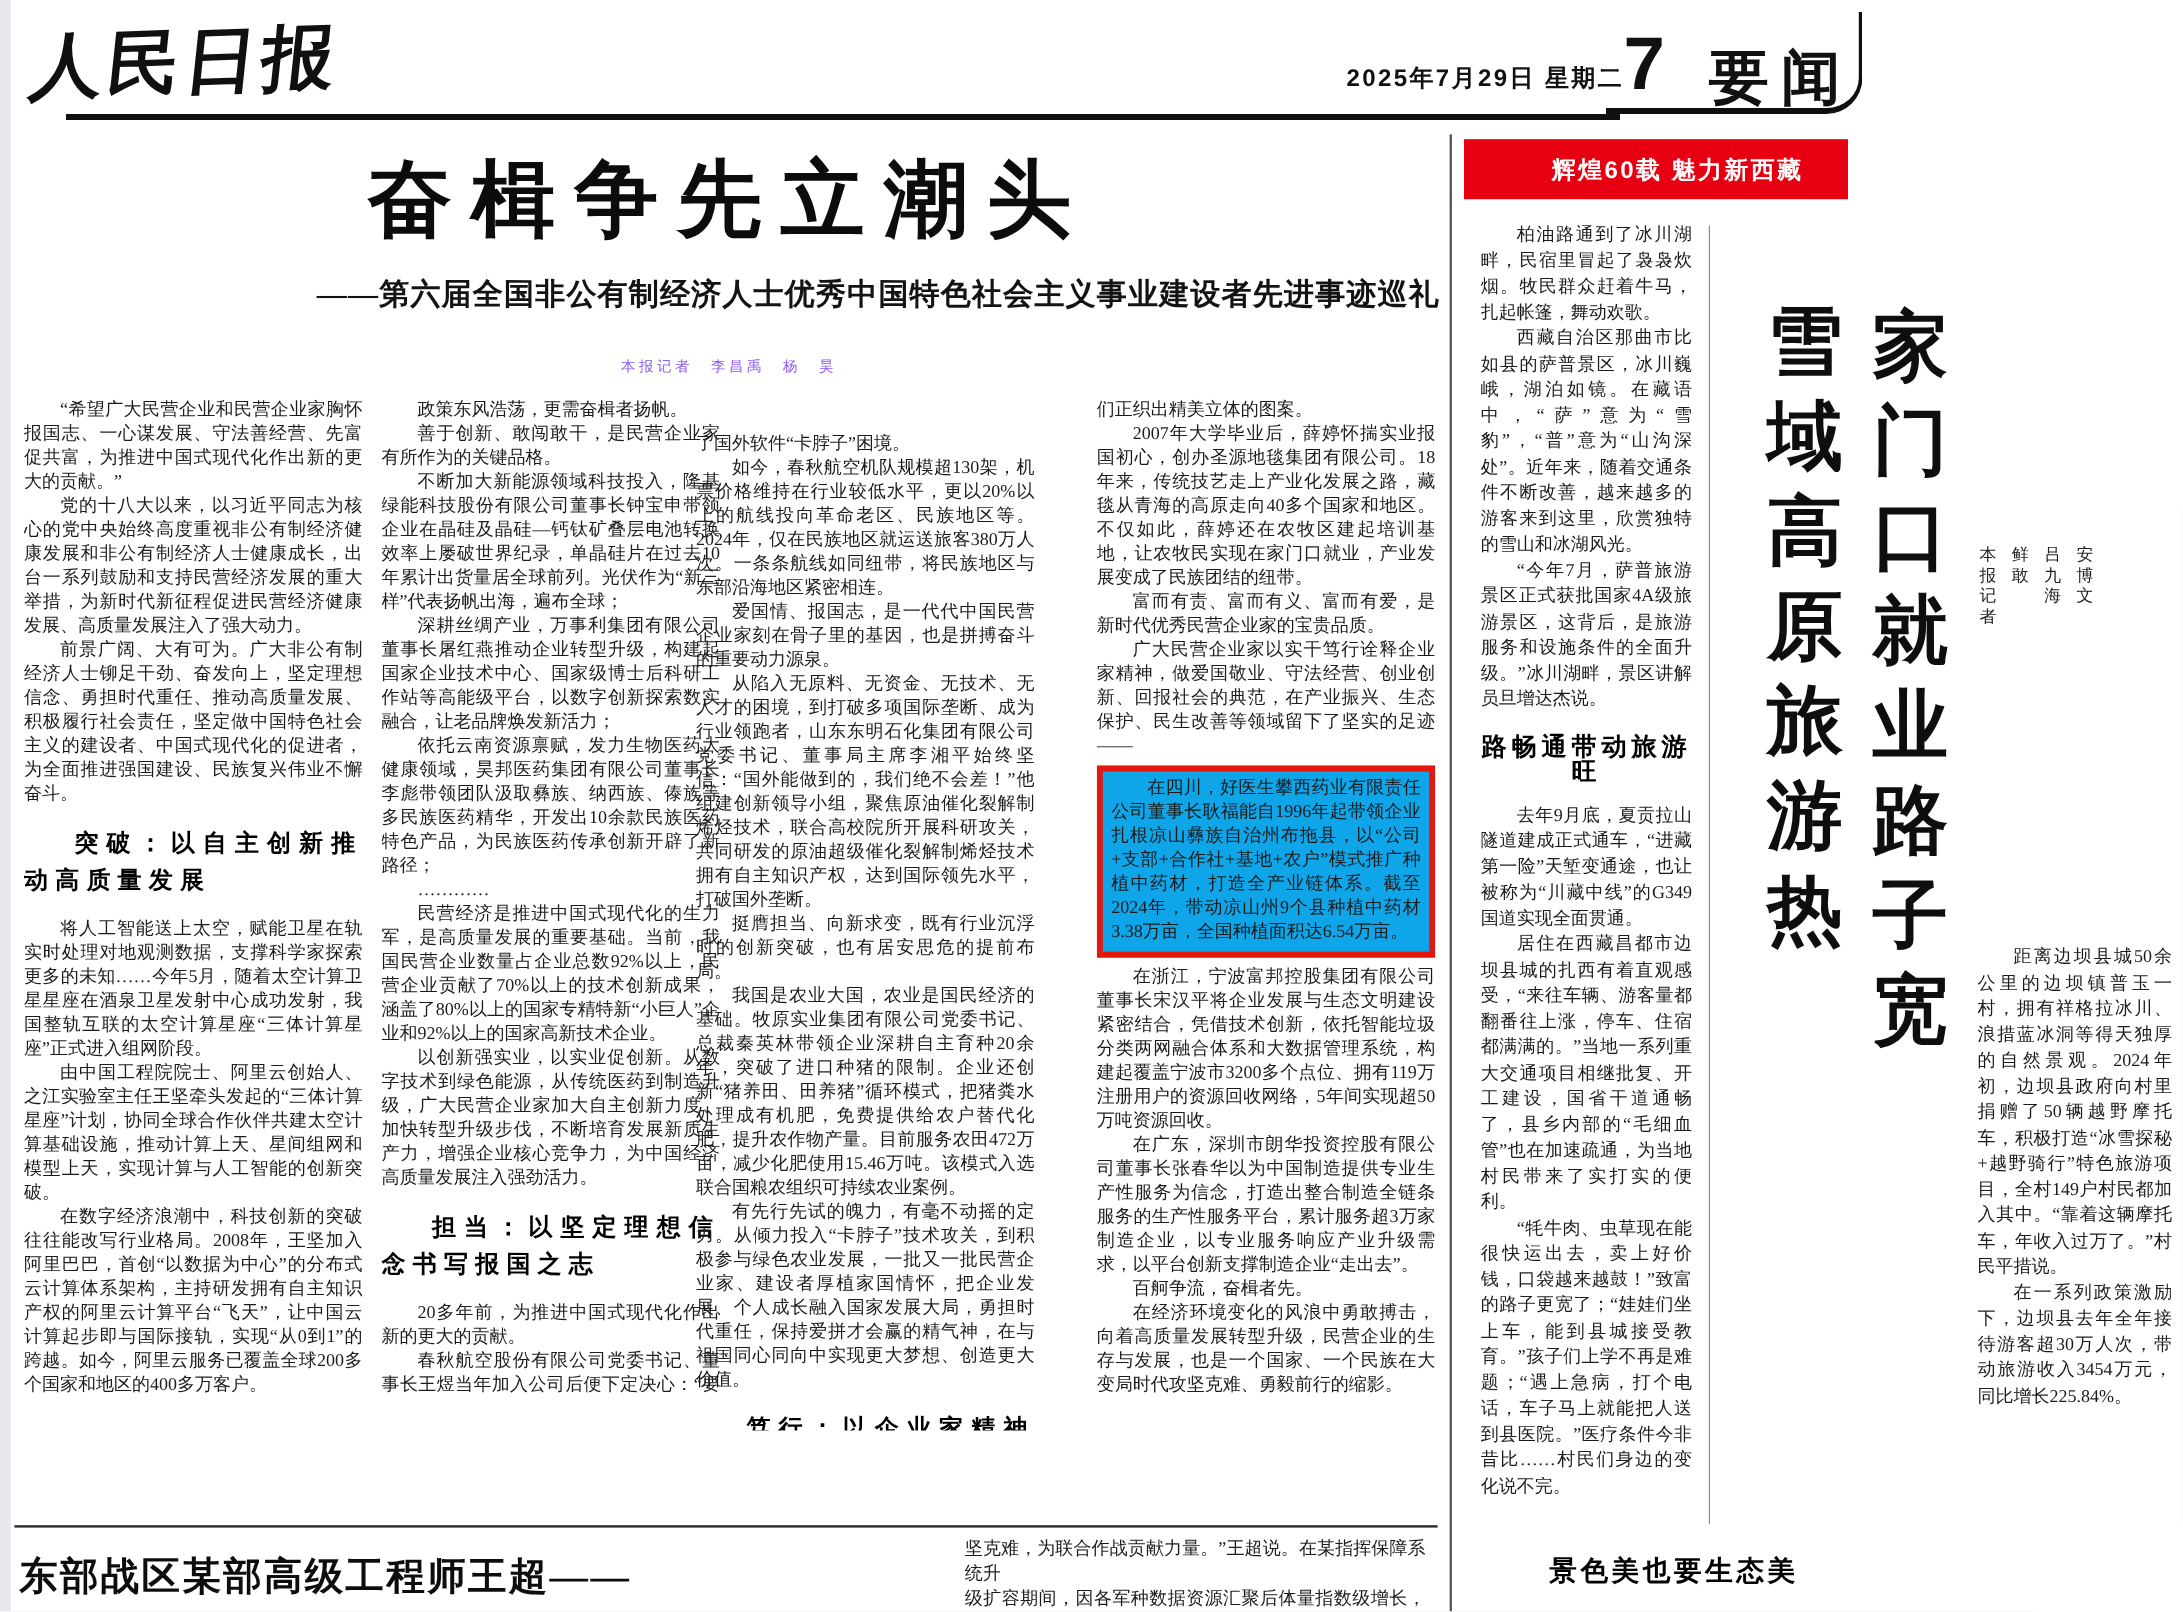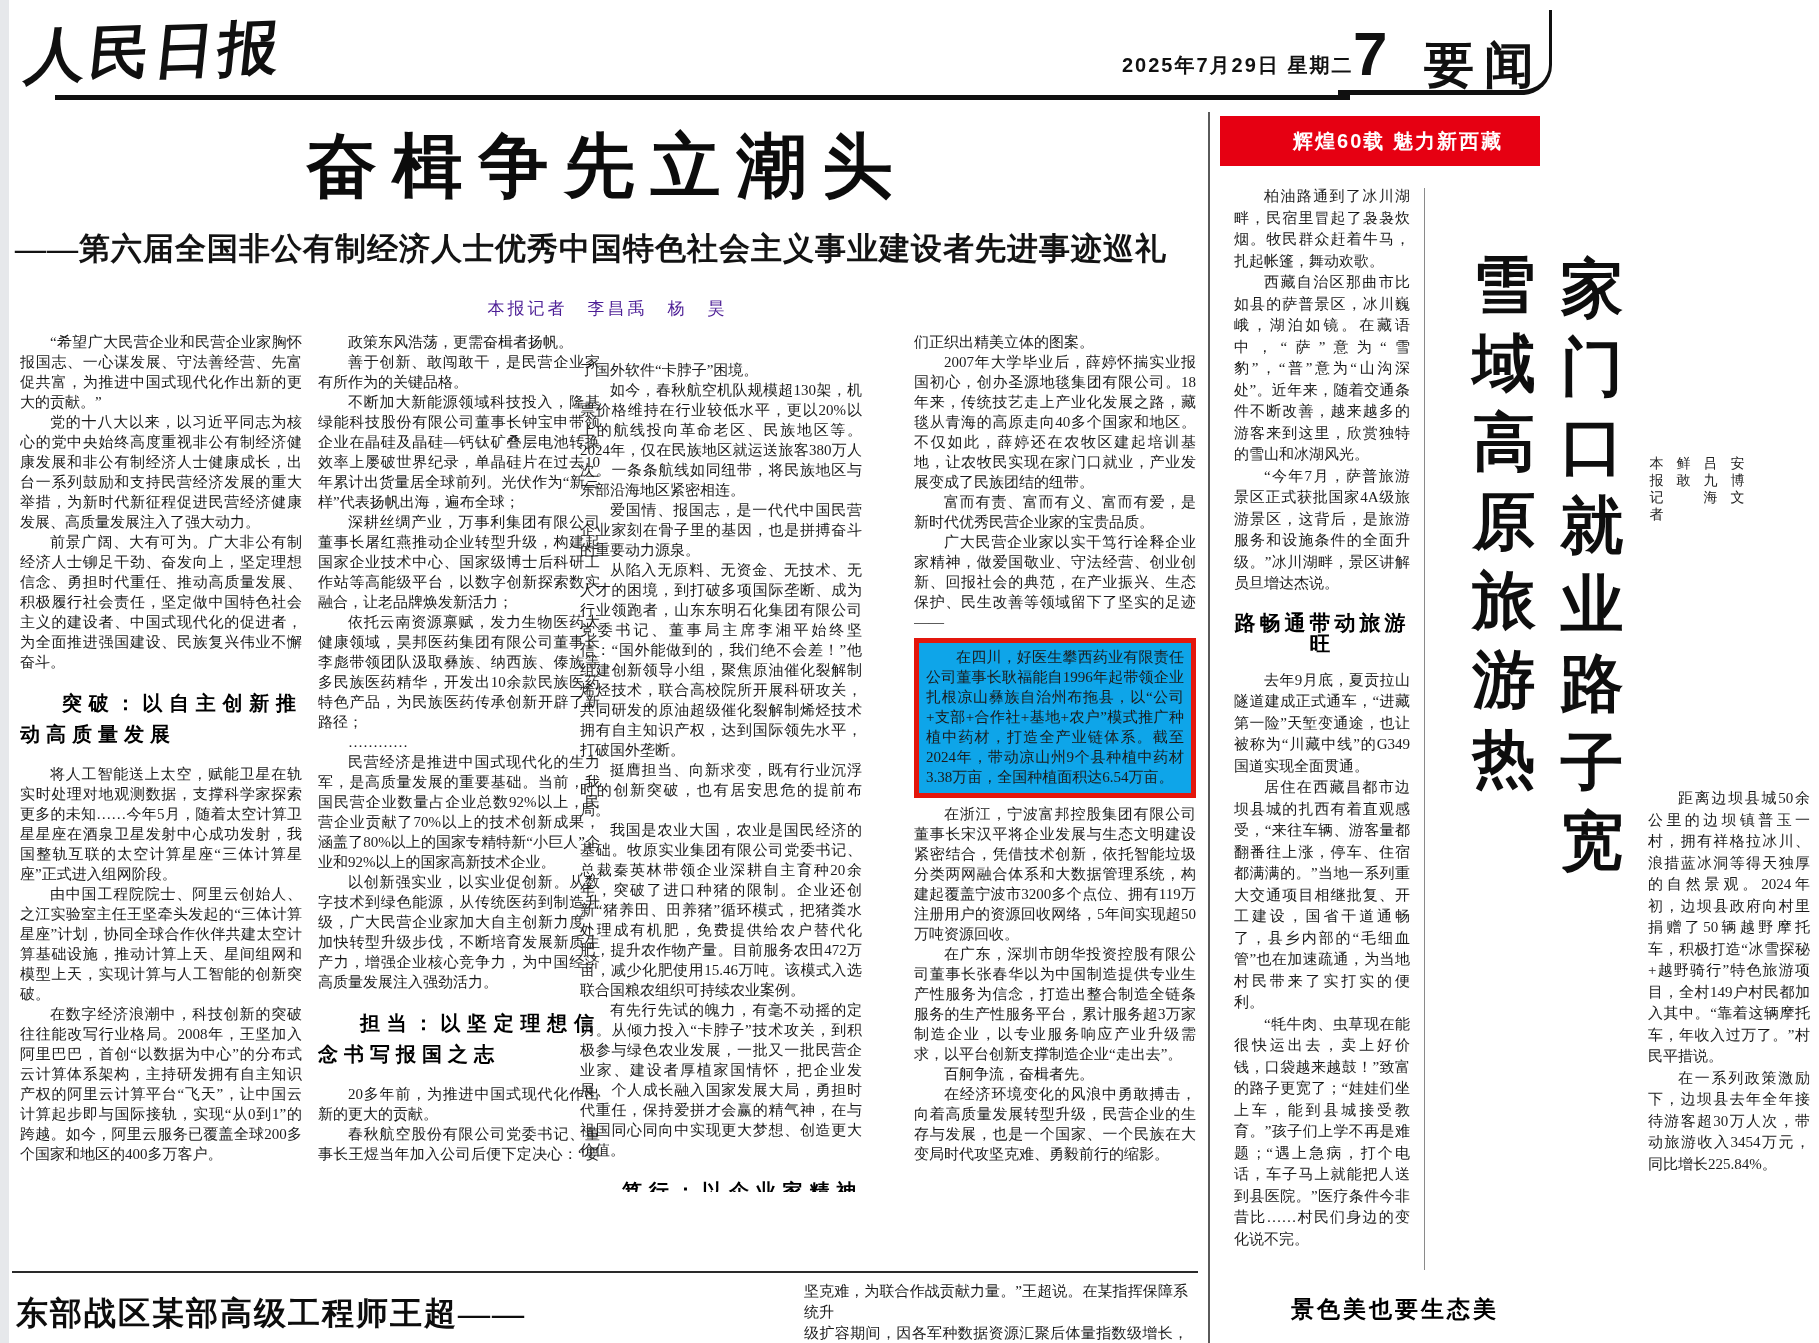--- a/index.html
+++ b/index.html
@@ -35,26 +35,26 @@
     border-bottom-right-radius:30px;
   }
 
   
   .main-headline {
     position:absolute; left:15px; top:120px; width:1185px; text-align:center;
     font-family:"Liberation Sans", sans-serif; font-size:70px; font-weight:900;
     letter-spacing:16px; color:#0c0c0c; white-space:nowrap;
   }
   .main-subtitle {
-    position:absolute; left:15px; top:228px; width:1185px; text-align:left;
-    font-size:31px; font-weight:bold; color:#131313; letter-spacing:1px;
+    position:absolute; left:15px; top:228px; width:1185px; text-align:right;
+    font-size:25px; font-weight:bold; color:#131313; letter-spacing:1px;
   }
   .main-byline {
     position:absolute; left:15px; top:297px; width:1185px; text-align:center;
-    font-size:17px; color:#4c1d95; letter-spacing:3px;
+    font-size:12px; color:#8b5cf6; letter-spacing:3px;
   }
   .col {
     position:absolute; top:332px; width:282px; height:832px; overflow:hidden;
     font-size:15px; line-height:20px; text-align:justify;
   }
   .col p { text-indent:2em; }
   .col p.cont { text-indent:0; }
   .col-subhead {
     font-family:"Liberation Sans", sans-serif; font-weight:bold; font-size:20px;
     line-height:31px; letter-spacing:6px; color:#000; text-indent:2.1em !important;

